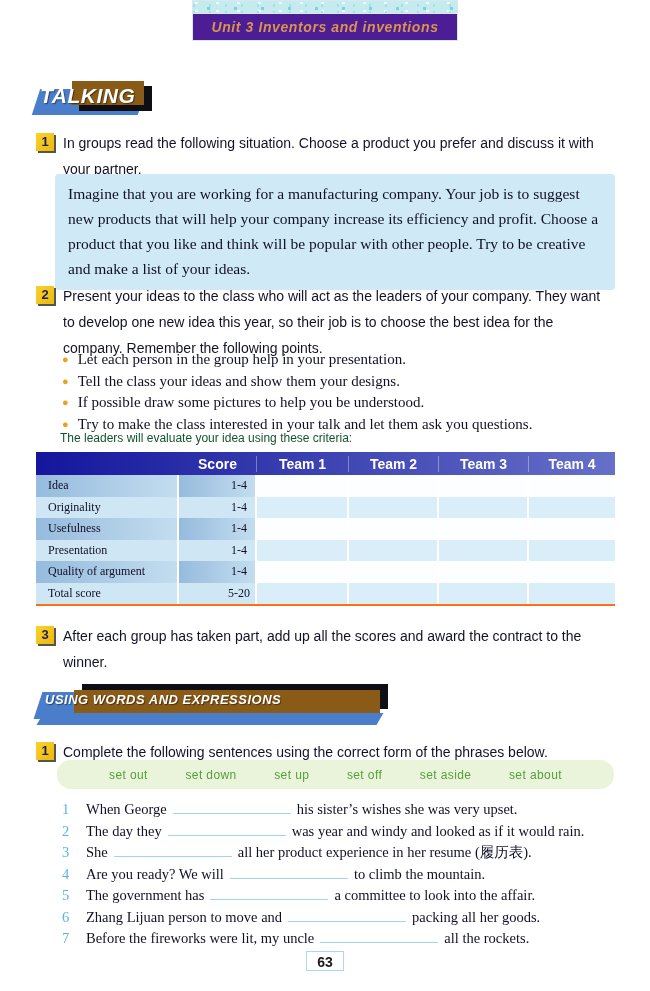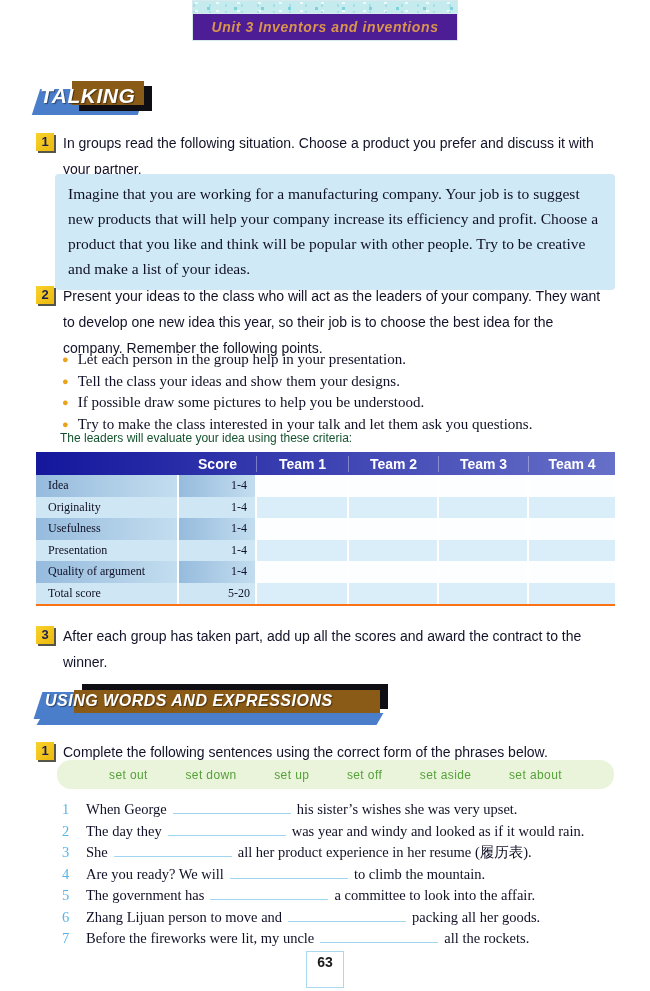--- a/index.html
+++ b/index.html
@@ -41,21 +41,21 @@
   .hdr1 .blue  { left:0; top:9px; width:106px; height:26px; background:var(--accent-blue,#4a7ecb); transform:skewX(-18deg); }
   .hdr1 .black { left:43px; top:6px; width:73px; height:25px; background:#0e0e14; }
   .hdr1 .brown { left:36px; top:1px; width:72px; height:24px; background:var(--accent-brown,#8a5a17); }
   .hdr1 .txt   { left:4px; top:4px; font-size:21px; }
 
   .hdr2 { top:684px; left:36px; width:380px; height:44px; }
   .hdr2 .blueL { left:2px;  top:8px;  width:48px;  height:27px; background:var(--accent-blue,#4a7ecb); transform:skewX(-18deg); }
   .hdr2 .black { left:46px; top:0;    width:306px; height:25px; background:#0e0e14; }
   .hdr2 .brown { left:38px; top:6px;  width:306px; height:25px; background:var(--accent-brown,#8a5a17); }
   .hdr2 .band  { left:4px;  top:29px; width:340px; height:12px; background:var(--accent-blue,#4a7ecb); transform:skewX(-30deg); }
-  .hdr2 .txt   { left:9px;  top:8px;  font-size:16px; }
+  .hdr2 .txt   { left:9px;  top:8px;  font-size:13px; }
 
   
   .item { position:absolute; left:36px; width:579px; display:flex; gap:9px; }
   .badge {
     flex:0 0 auto; width:18px; height:18px; margin-top:3px;
     background:linear-gradient(135deg, #f8d22c, var(--accent-yellow,#edb90f));
     box-shadow:2px 2px 0 #55554a;
     color:#1c2050; font-weight:bold; font-size:13px; text-align:center; line-height:18px;
   }
   .item-text { flex:1; font-size:14px; line-height:26px; color:#121228; }
@@ -106,21 +106,21 @@
 
   
   .sentences { position:absolute; top:799px; left:62px; width:556px; }
   .sentence { white-space:nowrap; font-family:"Liberation Serif", serif; font-size:14.5px; line-height:21.5px; color:#101026; }
   .s-num { display:inline-block; width:24px; color:#58b5e8; }
   .blank { display:inline-block; width:118px; height:13px; border-bottom:1px solid #a0d5ef; margin:0 6px; }
 
   
   .pagenum {
     position:absolute; top:951px; left:50%; transform:translateX(-50%);
-    width:38px; height:37px; border:1px solid #aad8ee; background:#fff;
+    width:38px; height:20px; border:1px solid #aad8ee; background:#fff;
     text-align:center; line-height:21px; font-weight:bold; font-size:14px; color:#1a1a1a;
   }
 </style>
 </head>
 <body>
 
 <div class="page">
 
   <div class="banner">
     <div class="banner-strip"></div>

